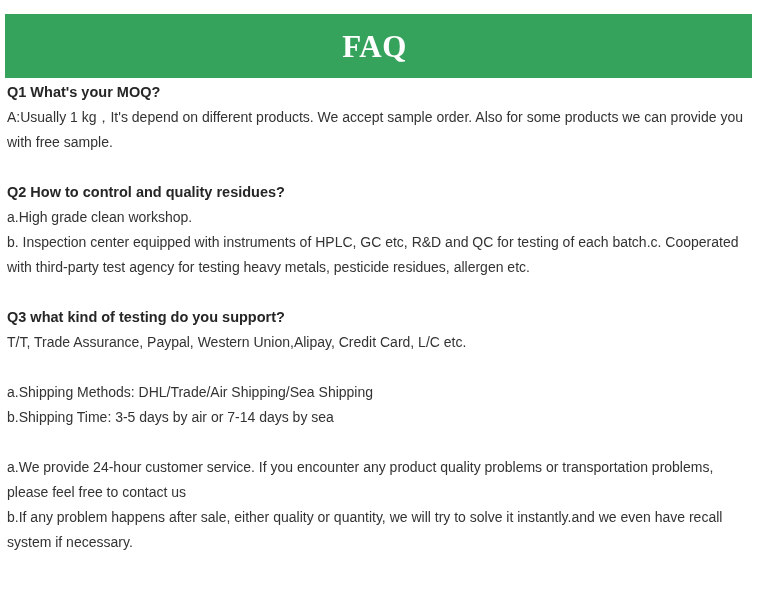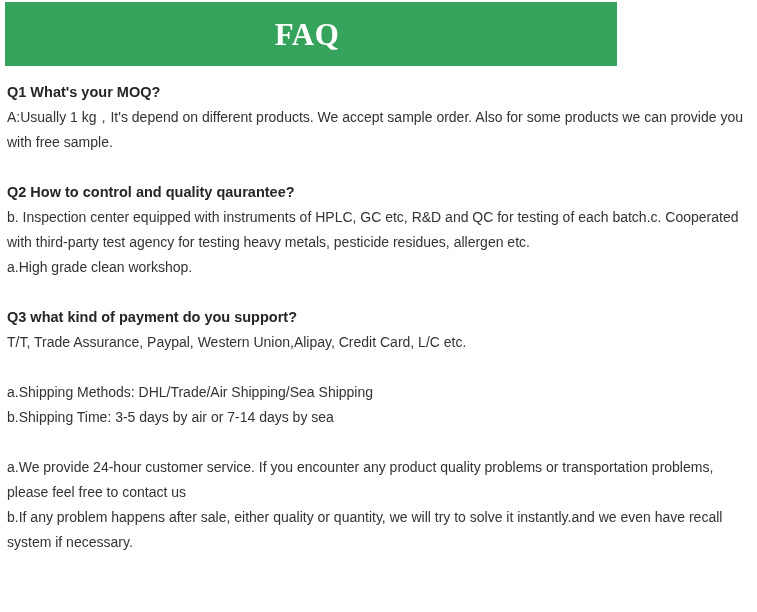--- a/index.html
+++ b/index.html
@@ -15,22 +15,22 @@
   }
   .page {
     position: relative;
     width: 757px;
     height: 612px;
     background: #ffffff;
   }
   .faq-banner {
     position: absolute;
     left: 5px;
-    top: 2px;
-    width: 612px;
+    top: 14px;
+    width: 747px;
     height: 64px;
     background: #36a35c;
     display: flex;
     align-items: center;
     justify-content: center;
     box-sizing: border-box;
   }
   .faq-banner-title {
     color: #ffffff;
     font-family: "Liberation Serif", serif;
@@ -89,29 +89,29 @@
   <div class="faq-body">
 
     <div class="faq-item item-q1">
       <p class="faq-question">Q1 What's your MOQ?</p>
       <p class="faq-answer">A:Usually 1 kg，It's depend on different products. We accept sample order. Also for some products we can provide you with free sample.</p>
     </div>
 
     <div class="faq-gap"></div>
 
     <div class="faq-item">
-      <p class="faq-question">Q2 How to control and quality qaurantee?</p>
+      <p class="faq-question">Q2 How to control and quality residues?</p>
+      <p class="faq-answer">a.High grade clean workshop.</p>
       <p class="faq-answer">b. Inspection center equipped with instruments of HPLC, GC etc, R&amp;D and QC for testing of each batch.c. Cooperated with third-party test agency for testing heavy metals, pesticide residues, allergen etc.</p>
-      <p class="faq-answer">a.High grade clean workshop.</p>
     </div>
 
     <div class="faq-gap"></div>
 
     <div class="faq-item">
-      <p class="faq-question">Q3 what kind of payment do you support?</p>
+      <p class="faq-question">Q3 what kind of testing do you support?</p>
       <p class="faq-answer">T/T, Trade Assurance, Paypal, Western Union,Alipay, Credit Card, L/C etc.</p>
     </div>
 
     <div class="faq-gap"></div>
 
     <div class="faq-item">
       <p class="faq-answer">a.Shipping Methods: DHL/Trade/Air Shipping/Sea Shipping</p>
       <p class="faq-answer">b.Shipping Time: 3-5 days by air or 7-14 days by sea</p>
     </div>
 

